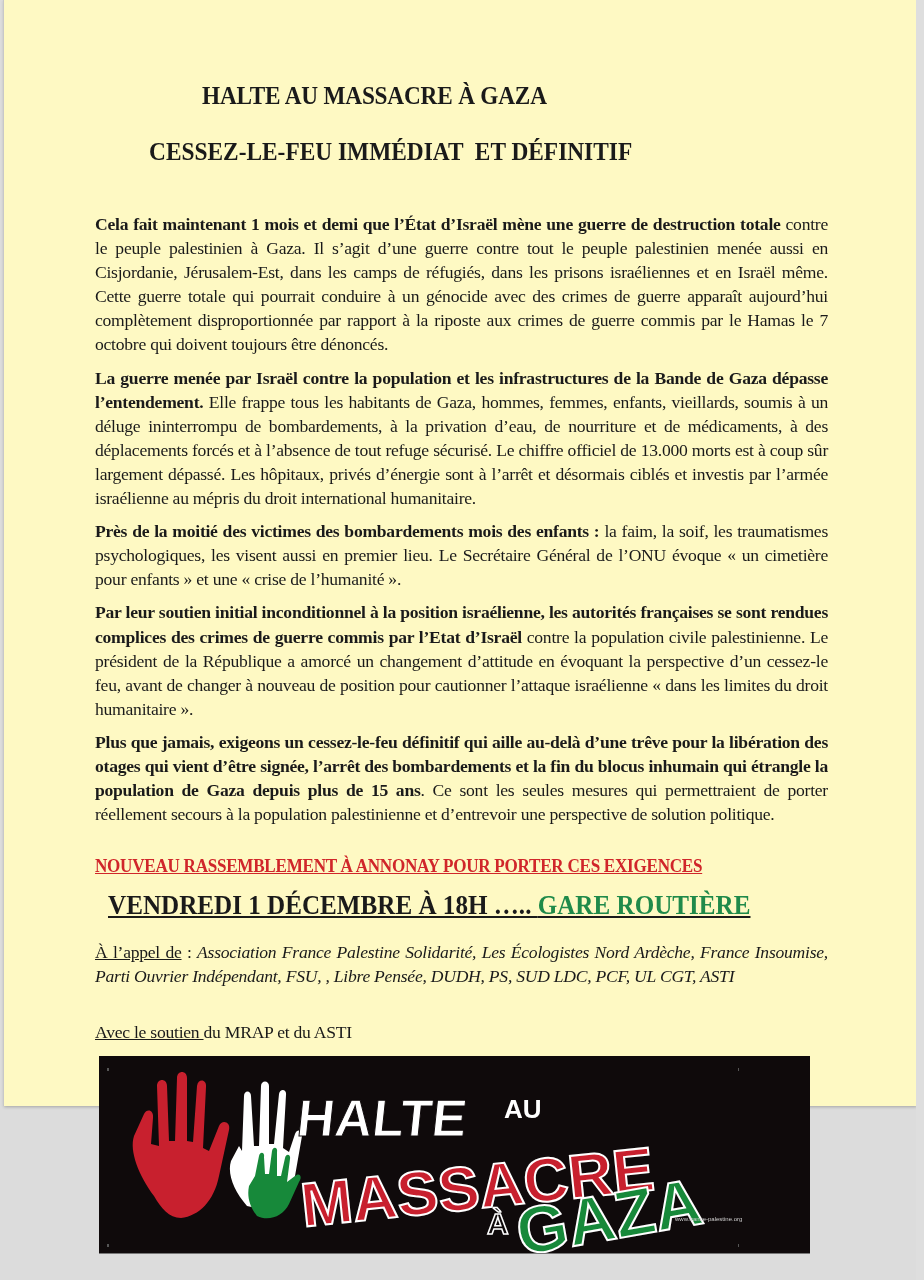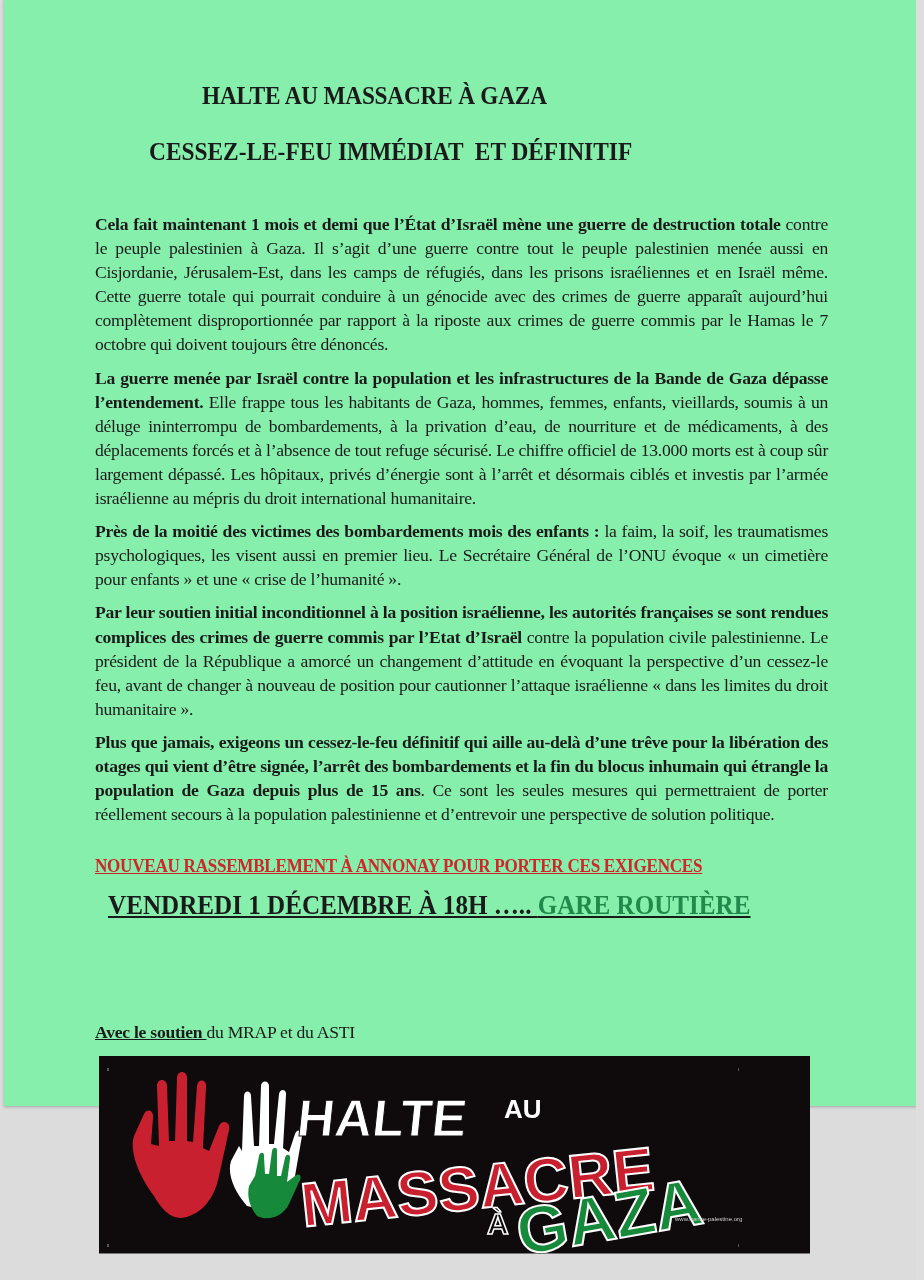--- a/index.html
+++ b/index.html
@@ -5,21 +5,21 @@
     html, body { margin: 0; padding: 0; }
     body {
       width: 924px; height: 1280px; overflow: hidden;
       background: #dcdcdc;
       font-family: "Liberation Serif", serif;
       color: #1a1a1a;
       position: relative;
     }
     .page {
       position: absolute; left: 3px; top: 0; width: 912px; height: 1106px;
-      background: #86efac;
+      background: #fef9c3;
       border-left: 1px solid #c8c8c8;
       box-shadow: 1px 1px 3px rgba(0,0,0,0.25);
     }
     .side-strip {
       position: absolute; right: 0; top: 0; width: 8px; height: 1280px; background: #dedede;
     }
     .title1 {
       position: absolute; left: 198px; top: 82px;
       font-weight: bold; font-size: 25px; letter-spacing: -0.2px; white-space: nowrap;
       transform: scaleX(0.93); transform-origin: left top;
@@ -53,21 +53,21 @@
     .call {
       position: absolute; left: 91px; top: 940px; width: 733px;
       font-size: 17.6px; line-height: 24.2px; text-align: justify; letter-spacing: -0.25px;
     }
     .call .u { text-decoration: underline; }
     .call i { font-style: italic; }
     .support {
       position: absolute; left: 91px; top: 1022px;
       font-size: 17.6px; letter-spacing: -0.25px; white-space: nowrap;
     }
-    .support .u { text-decoration: underline; font-weight: bold; }
+    .support .u { text-decoration: underline; }
     .banner {
       position: absolute; left: 95px; top: 1056px; width: 711px; height: 197px;
       background: #0f0a0b;
       border-bottom: 1px solid #777;
       overflow: hidden;
     }
     .banner svg { position: absolute; left: 0; top: 0; }
     .banner-url {
       position: absolute; left: 576px; top: 160px;
       color: #cfcfcf; font-family: "Liberation Sans", sans-serif; font-size: 6px;
@@ -86,20 +86,21 @@
     <p class="para"><b>La guerre menée par Israël contre la population et les infrastructures de la Bande de Gaza dépasse l’entendement.</b><span> Elle frappe tous les habitants de Gaza, hommes, femmes, enfants, vieillards, soumis à un déluge ininterrompu de bombardements, à la privation d’eau, de nourriture et de médicaments, à des déplacements forcés et à l’absence de tout refuge sécurisé. Le chiffre officiel de 13.000 morts est à coup sûr largement dépassé. Les hôpitaux, privés d’énergie sont à l’arrêt et désormais ciblés et investis par l’armée israélienne au mépris du droit international humanitaire.</span></p>
     <p class="para"><b>Près de la moitié des victimes des bombardements mois des enfants :</b><span> la faim, la soif, les traumatismes psychologiques, les visent aussi en premier lieu. Le Secrétaire Général de l’ONU évoque « un cimetière pour enfants » et une « crise de l’humanité ».</span></p>
     <p class="para"><b>Par leur soutien initial inconditionnel à la position israélienne, les autorités françaises se sont rendues complices des crimes de guerre commis par l’Etat d’Israël</b><span> contre la population civile palestinienne. Le président de la République a amorcé un changement d’attitude en évoquant la perspective d’un cessez-le feu, avant de changer à nouveau de position pour cautionner l’attaque israélienne « dans les limites du droit humanitaire ».</span></p>
     <p class="para"><b>Plus que jamais, exigeons un cessez-le-feu définitif qui aille au-delà d’une trêve pour la libération des otages qui vient d’être signée, l’arrêt des bombardements et la fin du blocus inhumain qui étrangle la population de Gaza depuis plus de 15 ans</b><span>. Ce sont les seules mesures qui permettraient  de porter réellement secours à la population palestinienne et d’entrevoir une perspective de solution politique.</span></p>
   </div>
 
   <div class="red-banner">NOUVEAU RASSEMBLEMENT À ANNONAY POUR PORTER CES EXIGENCES</div>
 
   <div class="date-line"><span>VENDREDI 1 DÉCEMBRE À 18H ….. </span><span class="green">GARE ROUTIÈRE</span></div>
 
+  <div class="call"><span class="u">À l’appel de</span><span> : </span><i>Association France Palestine Solidarité, Les Écologistes Nord Ardèche, France Insoumise, Parti Ouvrier Indépendant, FSU, , Libre Pensée, DUDH, PS, SUD LDC, PCF, UL CGT, ASTI</i></div>
 
   <div class="support"><span class="u">Avec le soutien </span><span>du MRAP et du ASTI</span></div>
 
   <div class="banner">
     <svg width="711" height="197" viewBox="0 0 711 197">
 
       <g fill="#c8202e">
         <path d="M55 140 C40 120 30 95 35 80 L45 58 C48 52 55 54 54 62 L52 88 L60 90 L58 30 C58 22 68 22 68 30 L70 85 L76 85 L78 22 C78 14 88 14 88 22 L88 85 L94 86 L98 30 C99 22 108 23 107 31 L104 92 L110 95 L120 70 C123 63 132 66 130 74 L120 120 C115 145 100 160 82 162 C70 162 62 152 55 140 Z"></path>
       </g>
 

